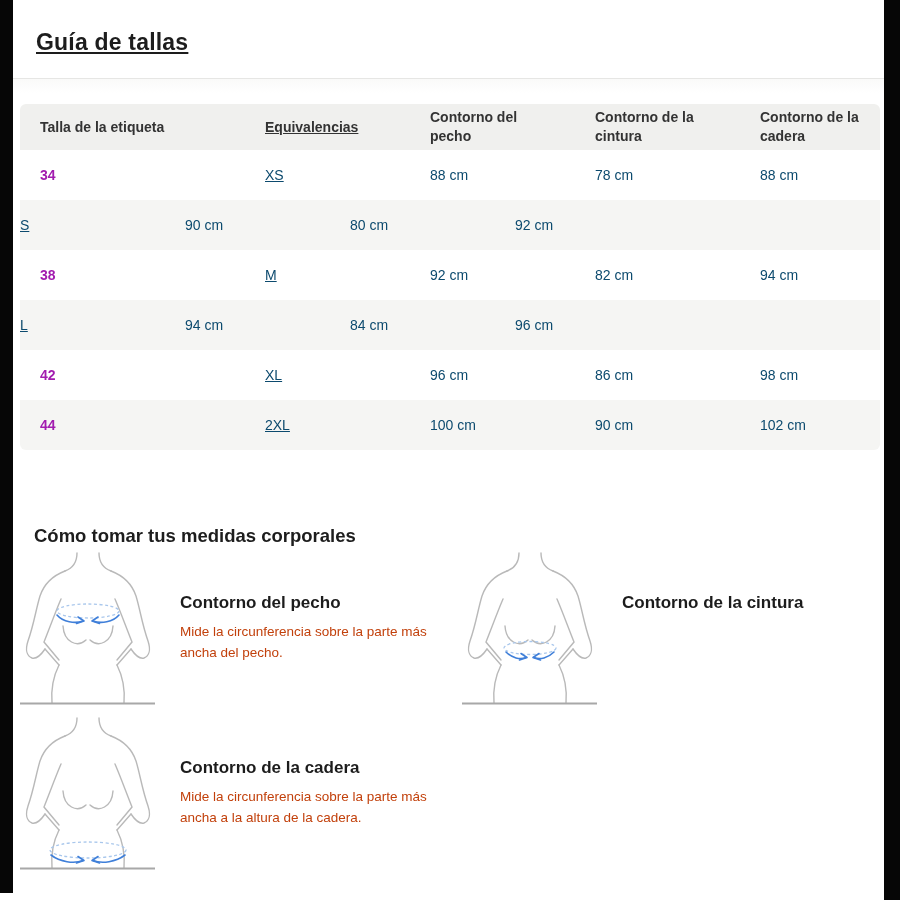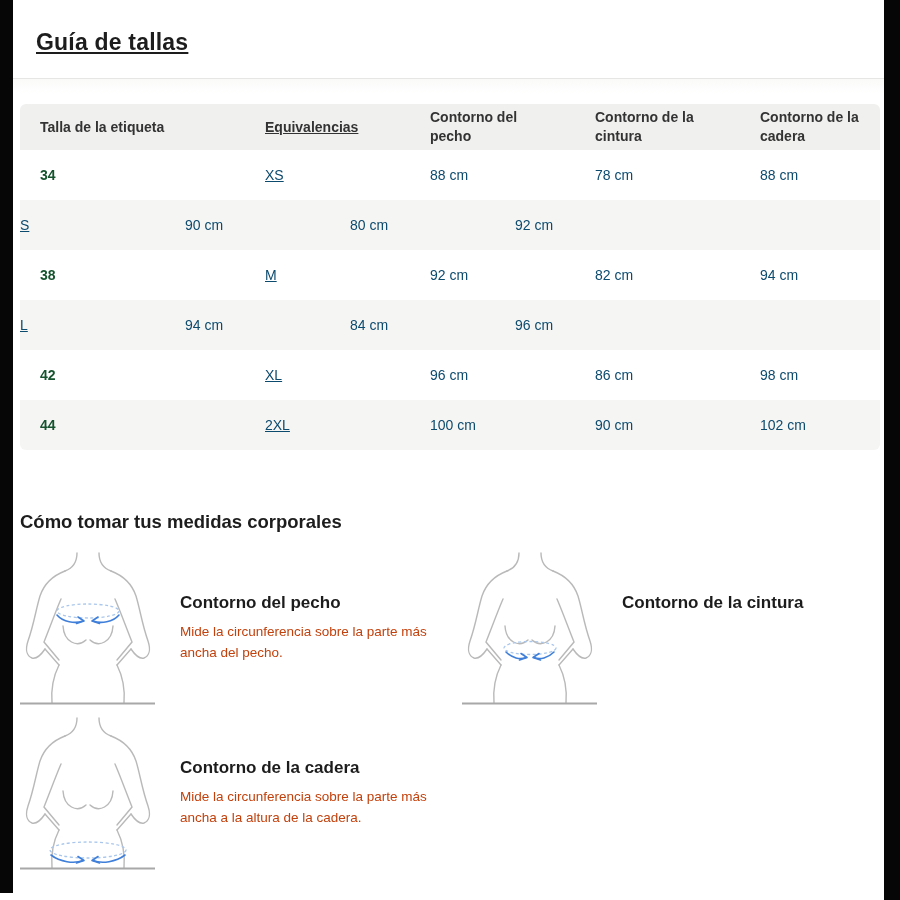--- a/index.html
+++ b/index.html
@@ -35,25 +35,25 @@
   .tr.alt{background:#f5f5f3;}
   .td,.th{flex:0 0 auto;box-sizing:border-box;}
   .c0{width:245px;padding-left:20px;}
   .c1{width:165px;text-decoration:underline;}
   .c2{width:165px;}
   .c3{width:165px;}
   .c4{width:120px;}
   .th{font-size:14px;font-weight:600;color:#333333;line-height:1.35;}
   .th.c2 span,.th.c3 span,.th.c4 span{display:inline-block;max-width:108px;}
   .td{font-size:14px;color:#0c4a6e;}
-  .td.c0{font-weight:700;color:#14532d;}
+  .td.c0{font-weight:700;color:#a21caf;}
 
   
   .measures-heading{
-    position:absolute;left:20px;top:511px;margin:0;
+    position:absolute;left:20px;top:511px;margin:14px;
     font-size:18.5px;font-weight:600;color:#1d1d1d;
   }
   .measure-item{position:absolute;display:flex;}
   .mi-chest{left:20px;top:551px;}
   .mi-waist{left:462px;top:551px;}
   .mi-hip{left:20px;top:716px;}
   .measure-fig{width:135px;height:155px;flex:0 0 auto;}
   .measure-text{margin-left:25px;padding-top:42px;width:258px;}
   .measure-title{margin:0;font-size:17px;font-weight:700;color:#1c1c1c;}
   .measure-desc{margin:9px 0 0 0;font-size:13.5px;line-height:1.55;color:#c2410c;}

